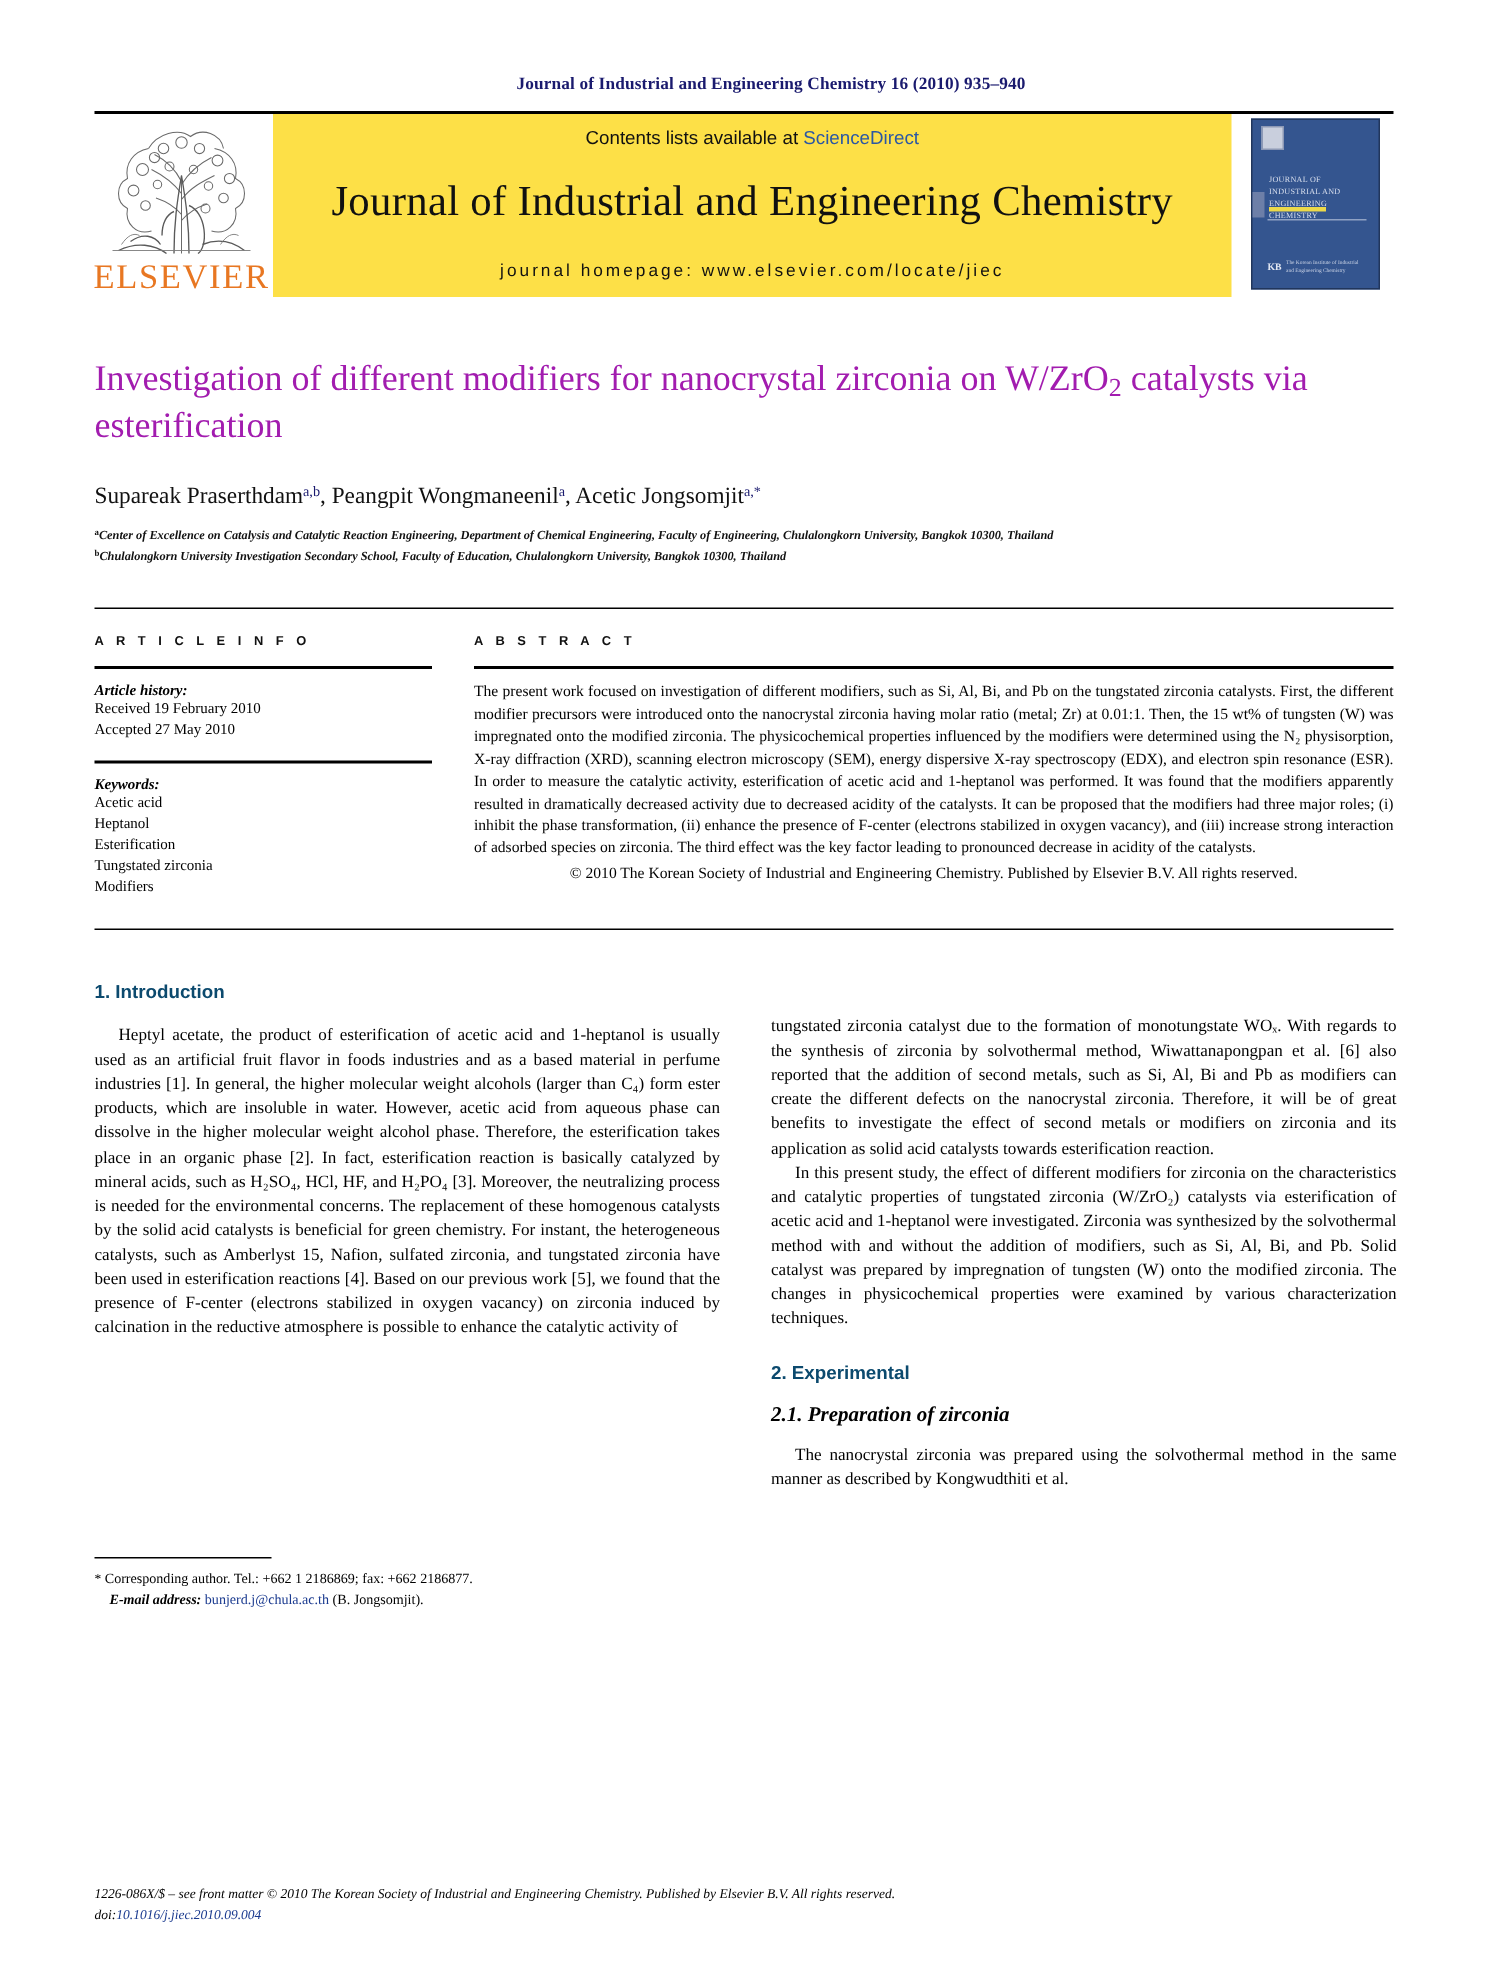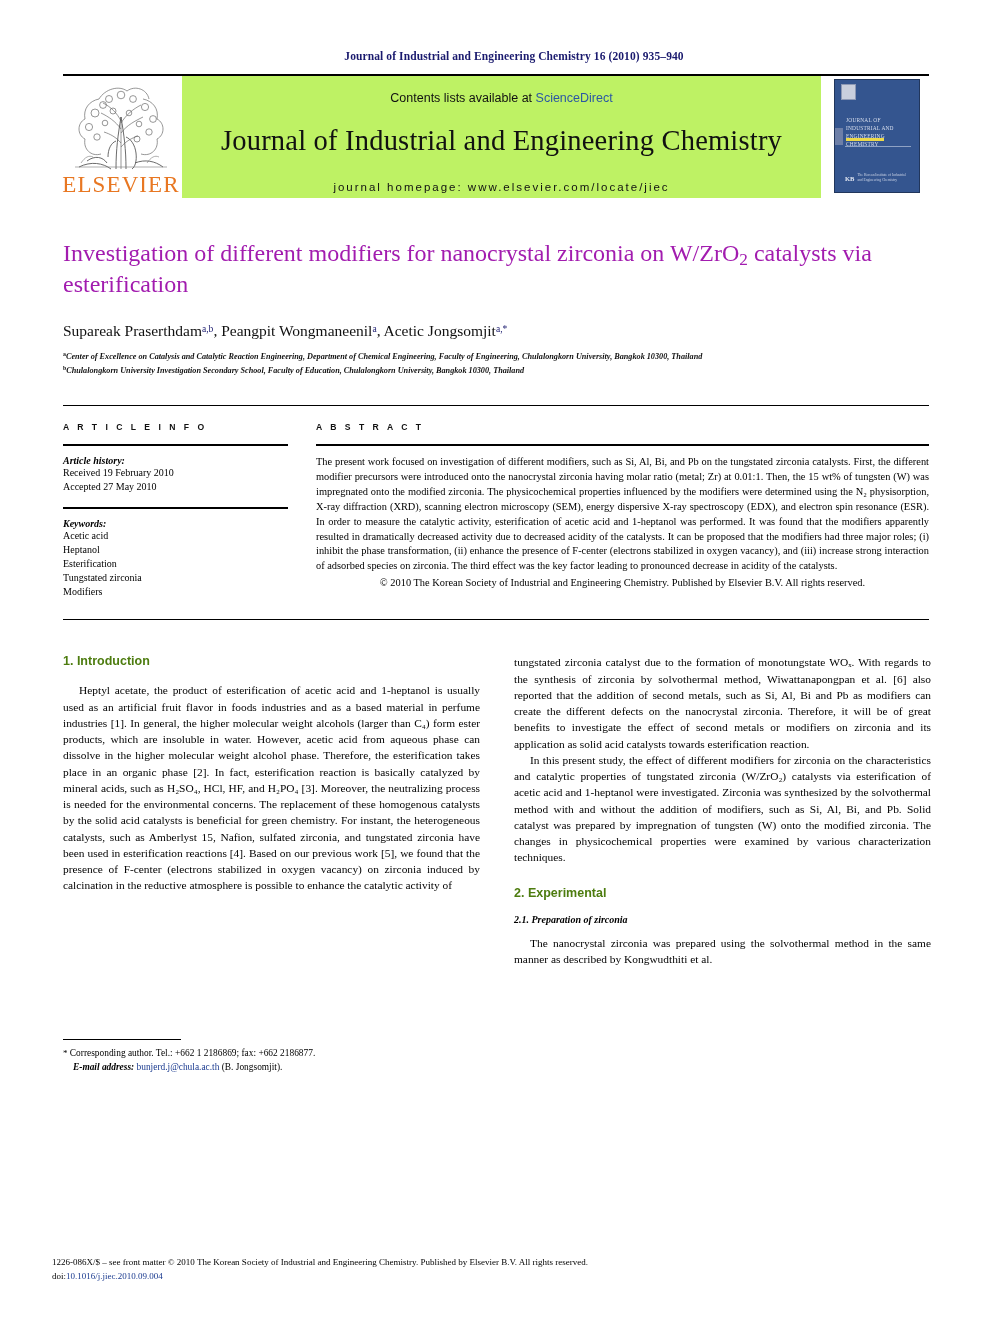--- a/index.html
+++ b/index.html
@@ -38,24 +38,24 @@
     padding-bottom:2px;
   }
   .tree-wrap { width:104px; height:96px; }
   .elsevier-word {
     font-family:"Liberation Serif", serif;
     color:#E87722; font-size:23px; letter-spacing:1.1px;
     line-height:1; font-weight:400;
   }
   .masthead-center {
     flex:1 1 auto;
-    background:#bef264;
+    background:#fde047;
     margin-left:3px;
     position:relative;
-    display:flex; flex-direction:column; align-items:center; justify-content:center;
+    display:flex; flex-direction:column; align-items:center; justify-content:flex-start;
     padding-top:9px;
   }
   .contents-line { font-size:12.5px; font-family:"Liberation Sans", sans-serif; color:#111; }
   .contents-line .sd { color:#2b57a4; }
   .journal-title {
     font-family:"Liberation Serif", serif;
     font-size:28.5px; color:#111; margin-top:20px; letter-spacing:0.2px;
     font-weight:400;
   }
   .homepage-line {
@@ -126,42 +126,42 @@
     font-family:"Liberation Serif", serif;
   }
   .abstract-copy { font-size:10.4px; line-height:1.43; text-align:center; margin-top:2px;}
   .panel-bottom-rule { margin:20px 63px 0 63px; height:1px; background:#000; }
 
   
   .body2col { display:flex; margin:34px 63px 0 63px; gap:34px; }
   .bcol { width:417px; flex:0 0 417px; position:relative; }
   .h2 {
     font-family:"Liberation Sans", sans-serif;
-    font-size:12.5px; font-weight:bold; margin:0 0 14px 0; color:#4d7c0f;
+    font-size:12.5px; font-weight:bold; margin:0 0 14px 0; color:#0c4a6e;
   }
   .h3 {
     font-family:"Liberation Serif", serif;
-    font-size:10px; font-weight:bold; font-style:italic; margin:0 0 10px 0;
+    font-size:14px; font-weight:bold; font-style:italic; margin:0 0 10px 0;
   }
   .para {
     font-size:11.4px; line-height:1.425; text-align:justify;
     text-indent:16px; margin:0 0 0 0;
   }
-  .para.noindent { text-indent:0; }
+  .para.noindent { text-indent:0;margin-top:22px; }
   .fnrule { width:118px; height:1px; background:#000; margin:16px 0 7px 0; }
   .footnote { font-size:9.4px; line-height:1.44; }
   .footnote .star { font-size:9px; }
   .footnote em { font-style:italic; font-weight:bold; }
   .mail { color:#1a3a8f; }
   .fnblock { position:absolute; left:0; bottom:0; width:100%; }
 
   
   .pagefoot {
-    position:absolute; left:52px; right:63px; bottom:40px;
-    font-size:9px; line-height:1.5;
+    position:absolute; left:63px; right:63px; bottom:40px;
+    font-size:9px; line-height:1.5;font-style:italic;
   }
   .pagefoot .doi { color:#1a3a8f; }
   sub, sup { line-height:0; }
   sub { font-size:0.72em; vertical-align:-0.25em; }
   sup { font-size:0.72em; vertical-align:0.45em; }
 </style>
 </head>
 <body>
 
 <div class="page">

